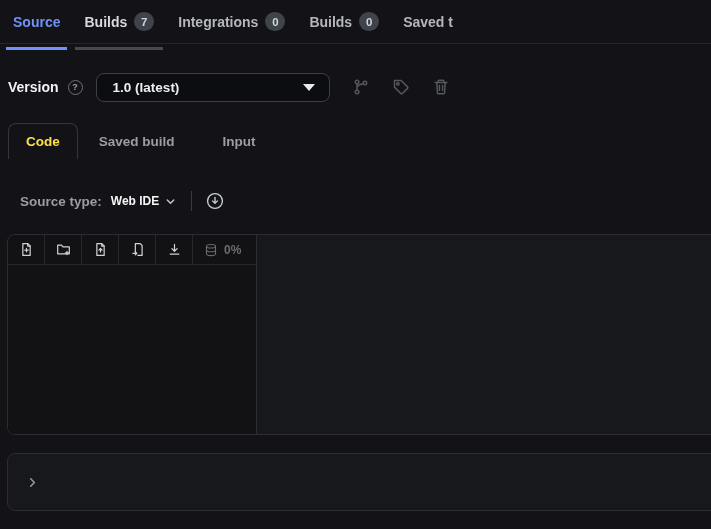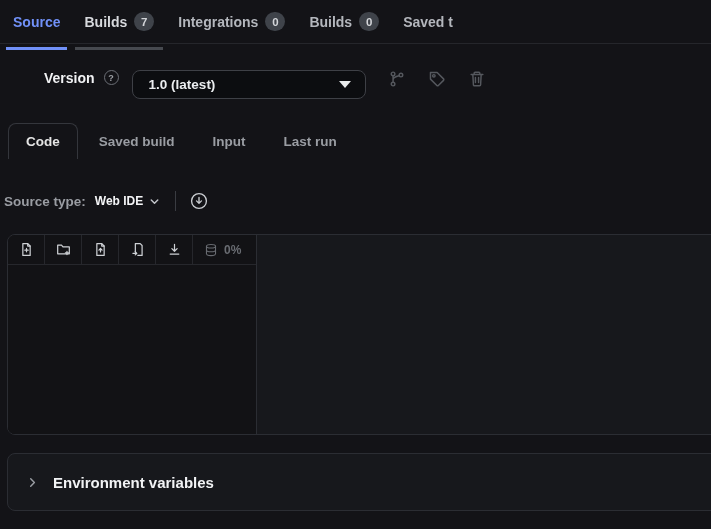--- a/index.html
+++ b/index.html
@@ -62,21 +62,21 @@
     height: 3px;
     background: #46494f;
   }
 
   
   .version-row {
     margin-top: 26px;
     padding-left: 8px;
     height: 34px;
     display: flex;
-    margin-left: 36px;
+    align-items: center;
   }
   .version-label { font-size: 14px; font-weight: 700; color: #f1f2f4; }
   .help-dot {
     margin-left: 9px;
     width: 15px; height: 15px;
     border: 1.4px solid #6c6f76;
     border-radius: 50%;
     display: inline-flex;
     align-items: center;
     justify-content: center;
@@ -127,37 +127,37 @@
     padding-left: 8px;
   }
   .code-tab {
     display: flex;
     align-items: center;
     font-size: 13.5px;
     font-weight: 700;
     color: #9a9da3;
     cursor: pointer;
     padding: 0 4px;
-    margin-left: 30px;
+    margin-left: 40px;
   }
   .code-tab.active {
     margin-left: 0;
     padding: 0 17px;
-    color: #e5e5e5;
+    color: #fde047;
     border: 1px solid #34363c;
     border-bottom: none;
     border-radius: 8px 8px 0 0;
     background: #131317;
   }
   .code-tab.first-inactive { margin-left: 17px; }
 
   
   .source-type-row {
     margin-top: 26px;
-    padding-left: 4px;
+    padding-left: 20px;
     height: 32px;
     display: flex;
     align-items: center;
   }
   .st-label { font-size: 13.5px; font-weight: 600; color: #9a9da3; }
   .st-value-btn {
     margin-left: 9px;
     display: flex;
     align-items: center;
     gap: 5px;
@@ -295,23 +295,20 @@
 
 <div class="code-tabs">
   <div class="code-tab active">
     <span>Code</span>
   </div>
   <div class="code-tab first-inactive">
     <span>Saved build</span>
   </div>
   <div class="code-tab">
     <span>Input</span>
-  </div>
-  <div class="code-tab">
-    <span>Last run</span>
   </div>
 </div>
 
 <div class="source-type-row">
   <span class="st-label">Source type:</span>
   <div class="st-value-btn">
     <span class="st-value">Web IDE</span>
     <span class="st-chevron">
       <svg viewBox="0 0 16 16" fill="none" stroke="currentColor" stroke-width="1.8" stroke-linecap="round" stroke-linejoin="round">
         <path d="M4 6.2l4 4 4-4"></path>
@@ -374,14 +371,13 @@
   </div>
   <div class="editor-area"></div>
 </div>
 
 <div class="env-box">
   <span class="env-chevron">
     <svg viewBox="0 0 16 16" fill="none" stroke="currentColor" stroke-width="1.8" stroke-linecap="round" stroke-linejoin="round">
       <path d="M5.8 3.5L10.3 8l-4.5 4.5"></path>
     </svg>
   </span>
-  <span class="env-title">Environment variables</span>
 </div>
 
 </body></html>

